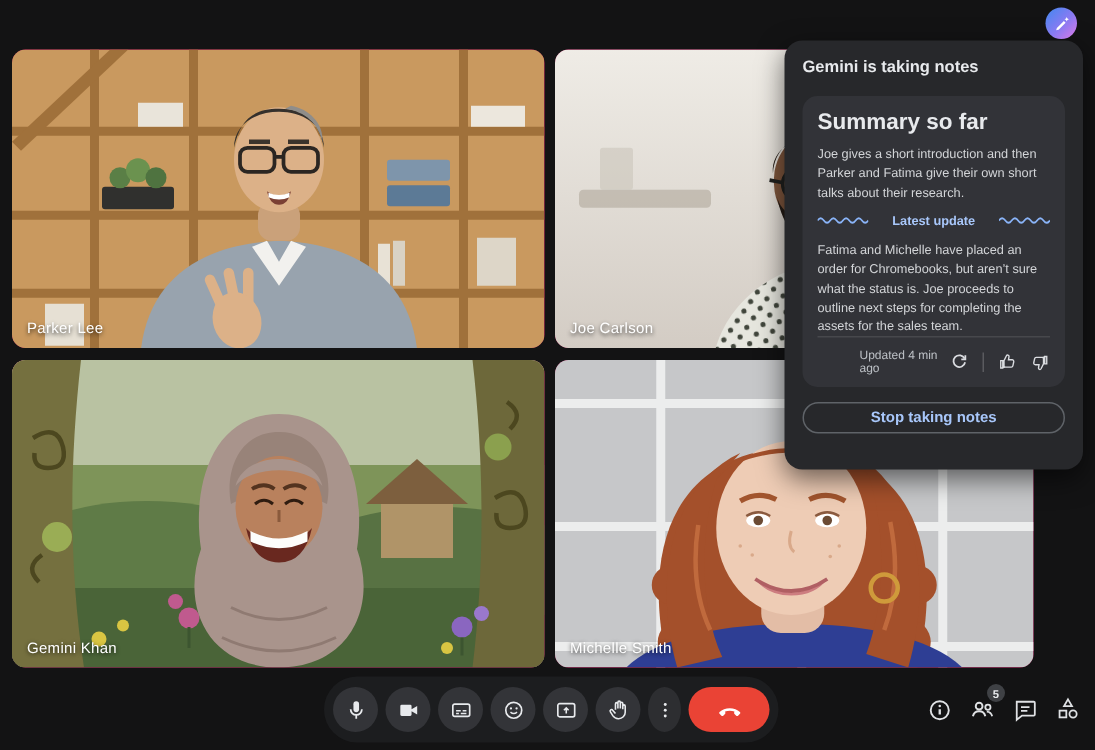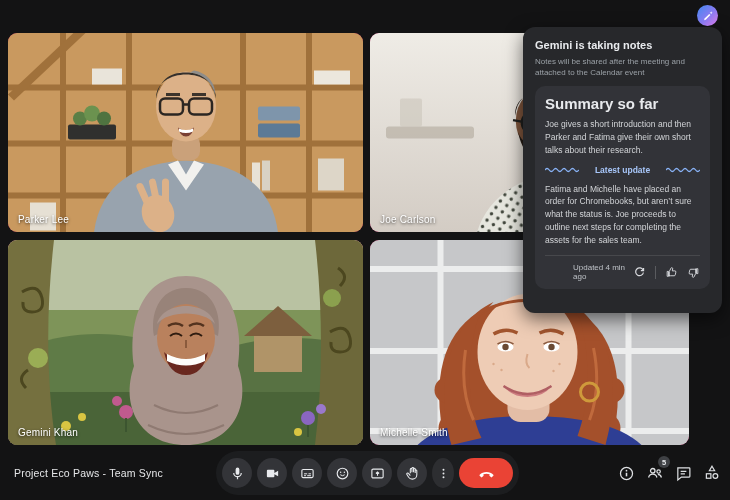--- a/index.html
+++ b/index.html
@@ -239,21 +239,20 @@
 
   <button class="gemini-fab">
     <svg width="13" height="13" viewBox="0 0 20 20">
       <path d="M5.5 14.8l7.2-7.2 1.8 1.8-7.2 7.2-2.5.7z" fill="#fff"></path>
       <path d="M15.6 3.6l.7 1.6 1.6.7-1.6.7-.7 1.6-.7-1.6-1.6-.7 1.6-.7z" fill="#fff"></path>
     </svg>
   </button>
 
   <aside class="panel">
     <div class="panel-title">Gemini is taking notes</div>
-    <div class="panel-sub">Notes will be shared after the meeting and attached to the Calendar event</div>
 
     <div class="card">
       <div class="card-title">Summary so far</div>
       <div class="card-text">Joe gives a short introduction and then Parker and Fatima give their own short talks about their research.</div>
 
       <div class="latest-row">
         <svg height="6" viewBox="0 0 52 6" preserveAspectRatio="none">
           <path d="M0 3 q3.25 -3 6.5 0 t6.5 0 t6.5 0 t6.5 0 t6.5 0 t6.5 0 t6.5 0 t6.5 0" stroke="#8ab4f8" stroke-width="1.4" fill="none"></path>
         </svg>
         <span class="latest-label">Latest update</span>
@@ -283,24 +282,24 @@
             <svg width="13" height="13" viewBox="0 0 24 24">
               <g transform="rotate(180 12 12)">
                 <path d="M8 19 V10 l3-6 a1.7 1.7 0 0 1 3.2.9 L13.5 9 H18 a2 2 0 0 1 2 2.4 l-1.1 5 A2 2 0 0 1 17 18 H10 a2 2 0 0 1 -2-1 Z M4 10 h2.5 v9 H4 Z" stroke="currentColor" stroke-width="1.7" fill="none"></path>
               </g>
             </svg>
           </button>
         </span>
       </div>
     </div>
 
+    <button class="stop-btn">Stop taking notes</button>
   </aside>
 
   <div class="bottom-bar">
-    <div class="meeting-title">Project Eco Paws - Team Sync</div>
 
     <div class="controls">
       <button class="ctl">
         <svg width="15" height="15" viewBox="0 0 24 24">
           <rect x="9" y="2.5" width="6" height="11.5" rx="3" fill="currentColor"></rect>
           <path d="M6 11a6 6 0 0 0 12 0 M12 17.5 v3.5" stroke="currentColor" stroke-width="1.9" fill="none"></path>
         </svg>
       </button>
       <button class="ctl">
         <svg width="15" height="15" viewBox="0 0 24 24">

